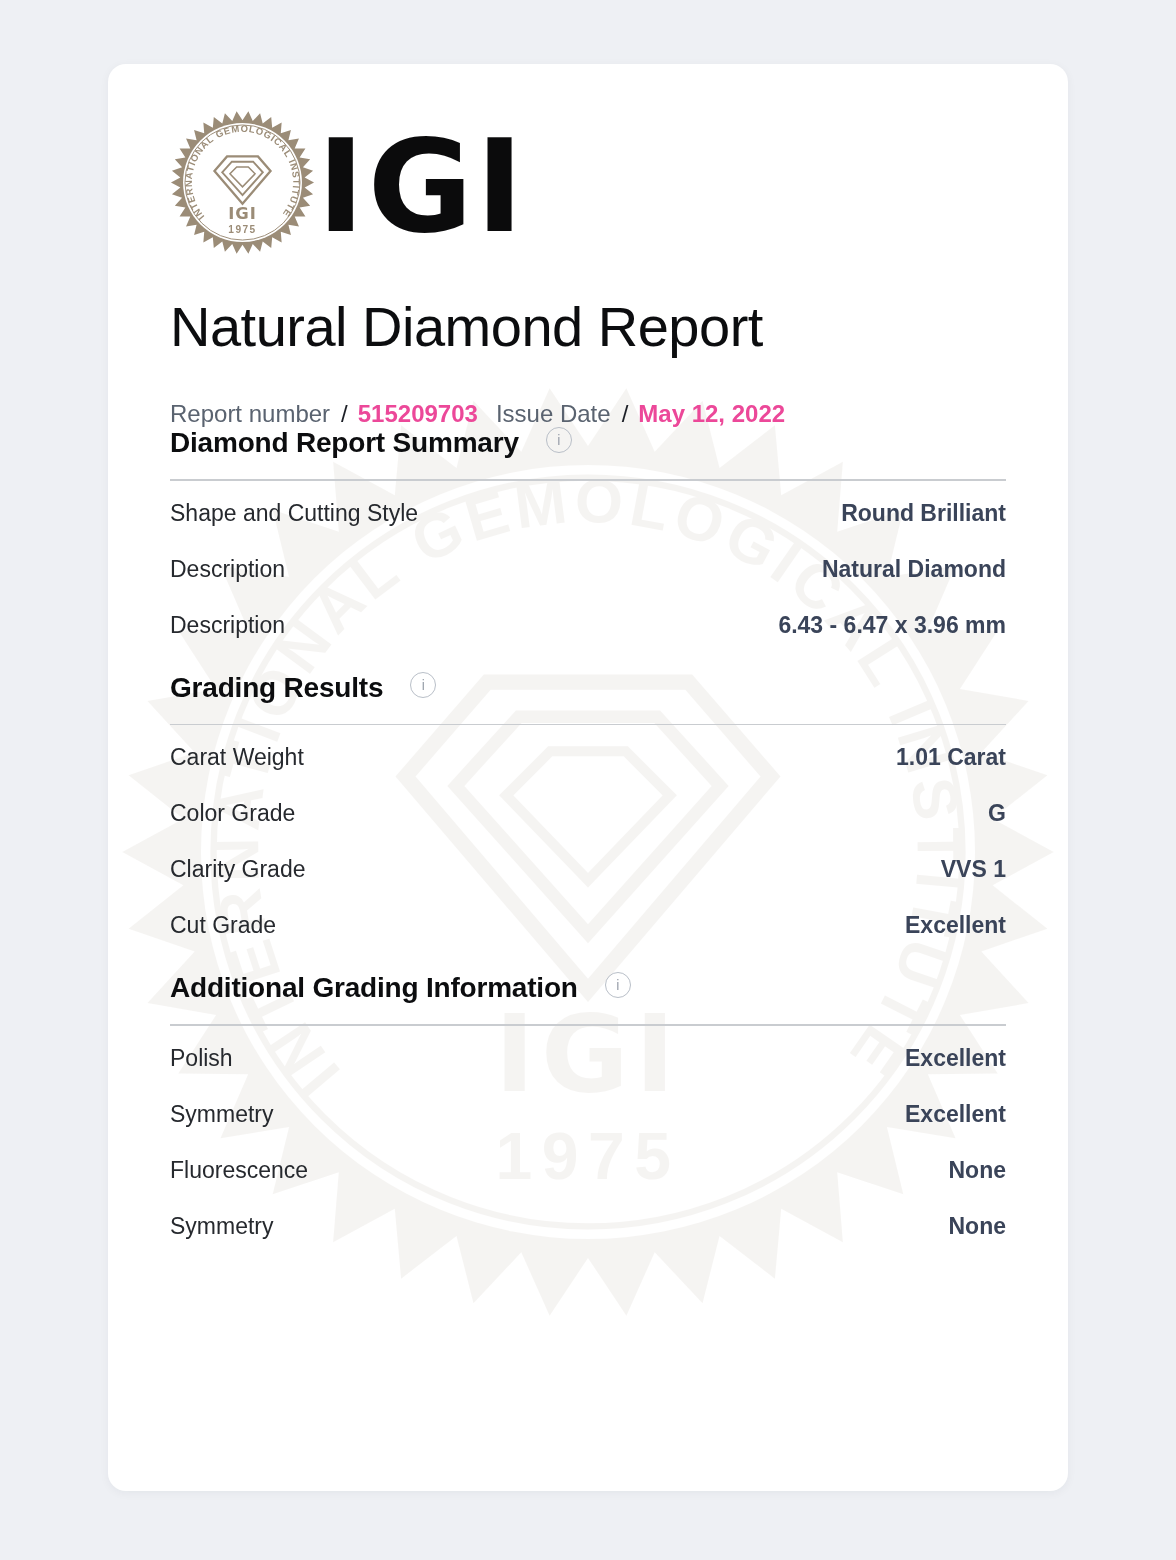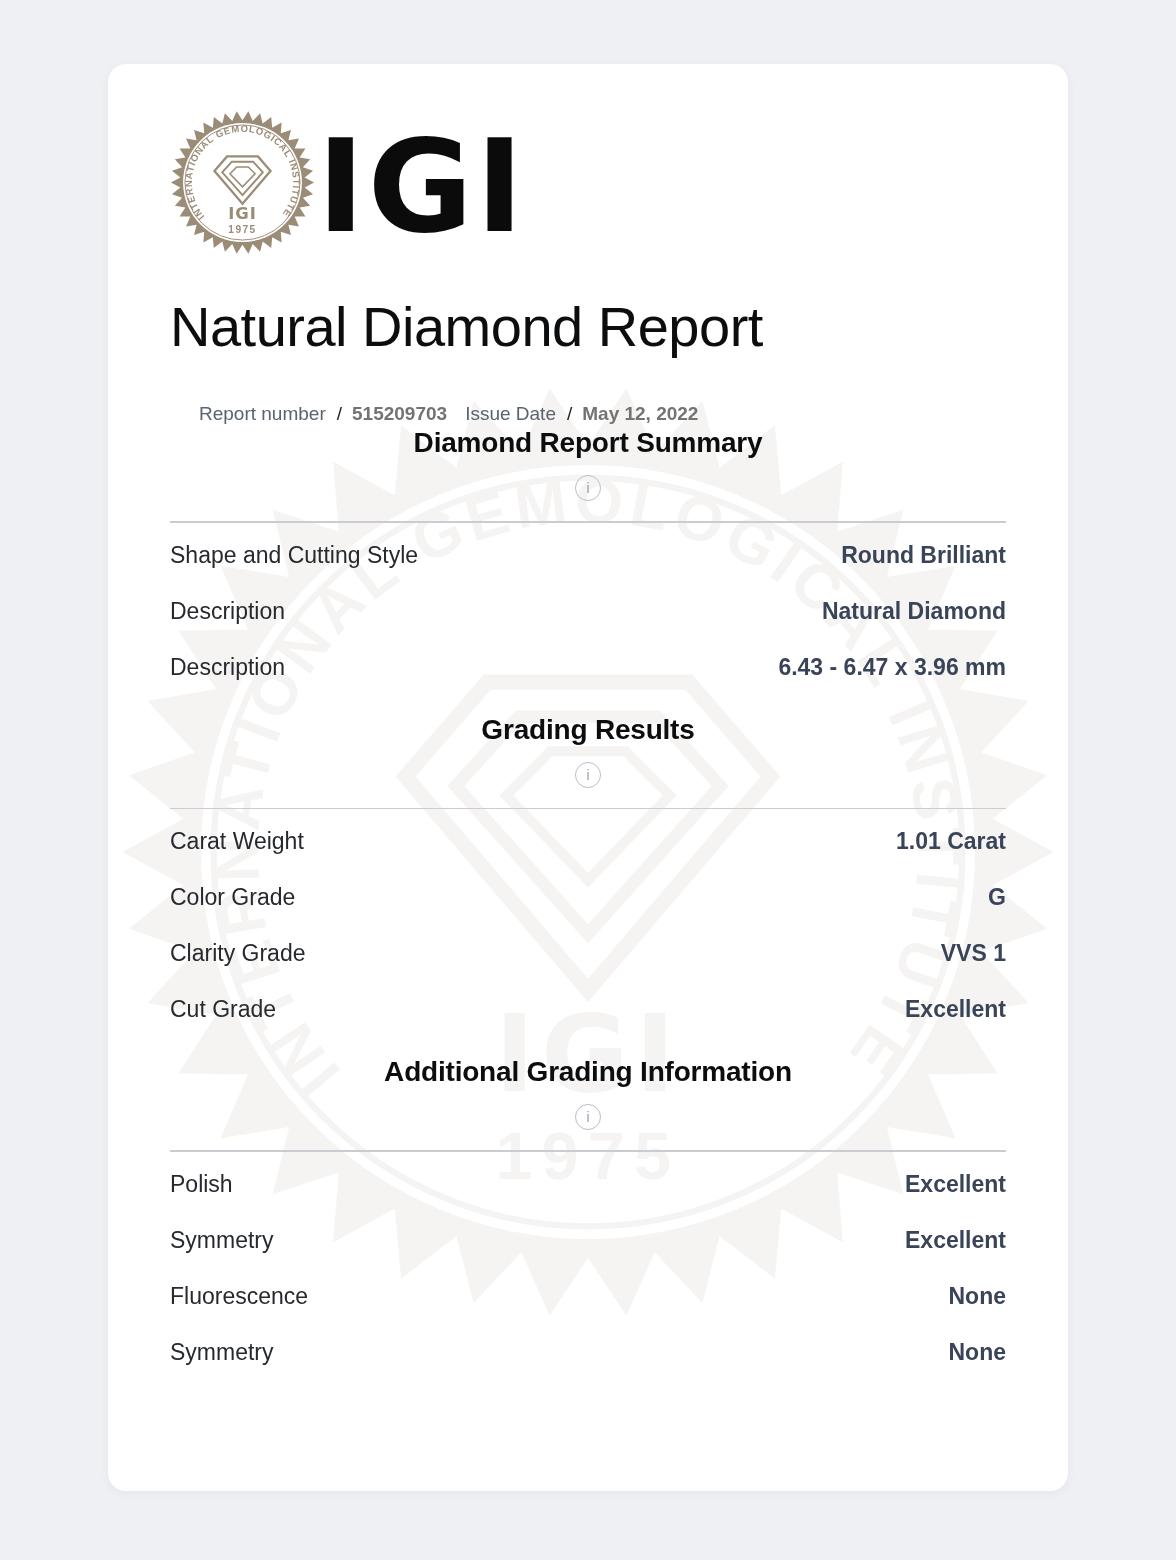--- a/index.html
+++ b/index.html
@@ -49,35 +49,34 @@
 
   .title {
     margin: 40px 0 0;
     font-size: 56px;
     line-height: 1.15;
     font-weight: 500;
     letter-spacing: -0.5px;
     color: var(--heading-text, #0c0d0f);
   }
 
-  .meta { margin-top: 42px; font-size: 19px; line-height: 26px; display: flex; align-items: flex-start; margin-left: 29px; }
+  .meta { margin-top: 42px; font-size: 24px; line-height: 26px; display: flex; align-items: flex-start; }
   .meta-label { color: var(--muted-label, #5a6370); }
   .meta-sep { color: #1c1f26; margin: 0 10px 0 11px; }
-  .meta-value { font-weight: 700; color: #737373; }
+  .meta-value { font-weight: 700; color: #ec4899; }
   .meta-group + .meta-group { margin-left: 18px; }
   .meta-group { display: inline-flex; align-items: baseline; }
 
   .section:first-of-type { margin-top: 62px; }
   .section + .section { margin-top: 35px; }
   .section-heading {
-    display: flex; align-items: center; gap: 16px;
+    display: flex; gap: 27px;
     font-size: 28px; font-weight: 700; line-height: 32px;
     color: var(--heading-text, #0c0d0f);
     letter-spacing: -0.2px;
-    flex-direction: column;
   }
   .info-icon {
     box-sizing: border-box;
     width: 26px; height: 26px;
     border: 1.5px solid #b9bfc8;
     border-radius: 50%;
     color: var(--info-icon, #9aa1ab);
     font-size: 14px; font-weight: 400;
     display: inline-flex; align-items: center; justify-content: center;
     line-height: 1;

